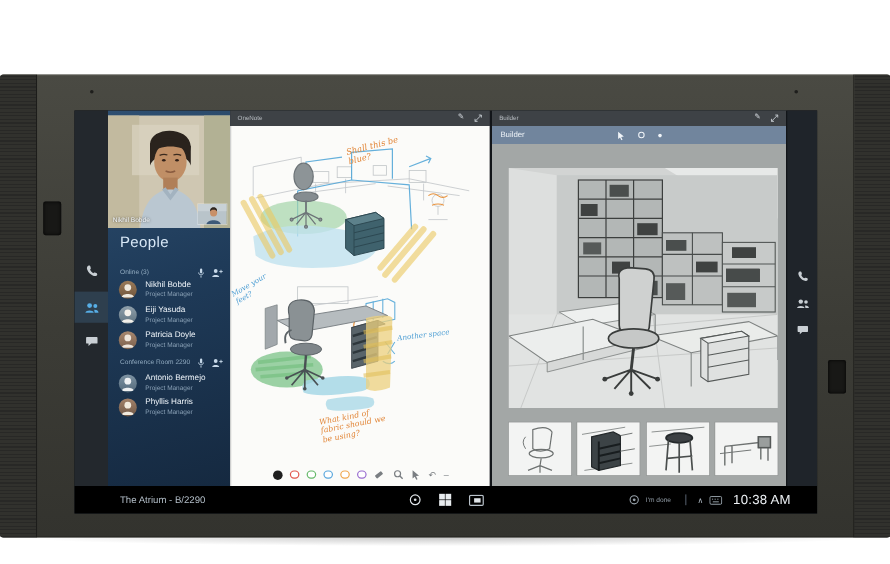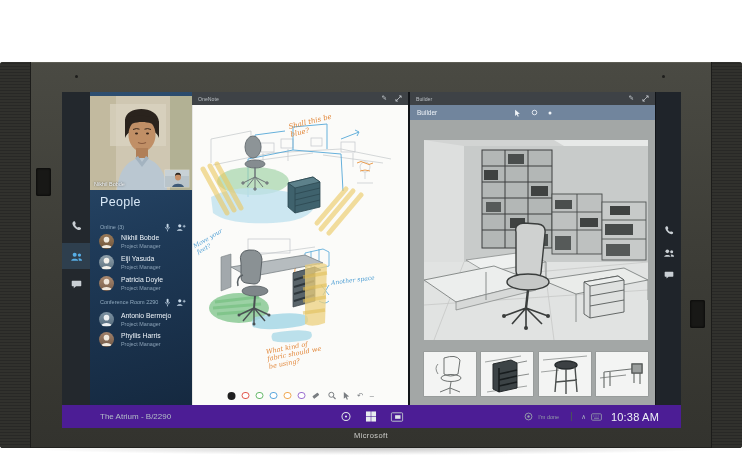--- a/index.html
+++ b/index.html
@@ -74,21 +74,21 @@
   
   .bheader{position:absolute;left:0;top:13px;right:0;height:15px;background:#71859d;display:flex;align-items:center;padding:0 7px;box-sizing:border-box;}
   .btitle{font-size:6.5px;color:#eef3f8;}
   .bh-icons{position:absolute;left:50%;transform:translateX(-50%);display:flex;gap:10px;color:#f0f4f8;align-items:center;}
   .bcontent{position:absolute;left:0;top:28px;right:0;bottom:0;background:#a3a7a6;}
   .viewport{position:absolute;left:14px;top:20px;width:224px;height:200px;background:#d5d7d6;}
   .thumbs{position:absolute;left:14px;top:232px;width:224px;height:46px;display:flex;justify-content:space-between;}
   .thumb{width:52px;height:44px;background:#f3f4f3;box-shadow:0 0 0 .5px #8d9190;}
 
   
-  .taskbar{position:absolute;left:0;right:0;bottom:0;height:23px;background:#4c1d95;}
+  .taskbar{position:absolute;left:0;right:0;bottom:0;height:23px;background:#000000;}
   .tb-room{position:absolute;left:38px;top:7px;font-size:8px;color:#b3bec8;}
   .tb-center{position:absolute;left:50%;top:0;height:23px;transform:translateX(-50%);display:flex;align-items:center;gap:14px;}
   .tb-right{position:absolute;right:22px;top:0;height:23px;display:flex;align-items:center;gap:5px;}
   .tb-done-label{font-size:5.5px;color:#939ea8;margin-right:3px;}
   .tb-divider{width:1px;height:9px;background:#49525c;margin:0 4px;}
   .tb-chevron{font-size:6.5px;color:#aeb9c3;font-family:"DejaVu Sans",sans-serif;}
   .tb-time{font-size:11px;color:#eef2f6;margin-left:4px;letter-spacing:.2px;}
   .tbtn{display:flex;align-items:center;}
 </style>
 </head>
@@ -551,17 +551,16 @@
                 <rect x="0.6" y="0.8" width="9.8" height="6.4" rx="1"></rect>
                 <path d="M2.3 3 h1 M4.5 3 h1 M6.7 3 h1 M3 5.2 h5"></path>
               </svg>
           </span>
           <span class="tb-time">10:38 AM</span>
         </div>
       </div>
 
     </div>
 
-    <div class="brand">Microsoft</div>
   </div>
 
   <div class="floor-shadow"></div>
 </div>
 
 </body></html>

